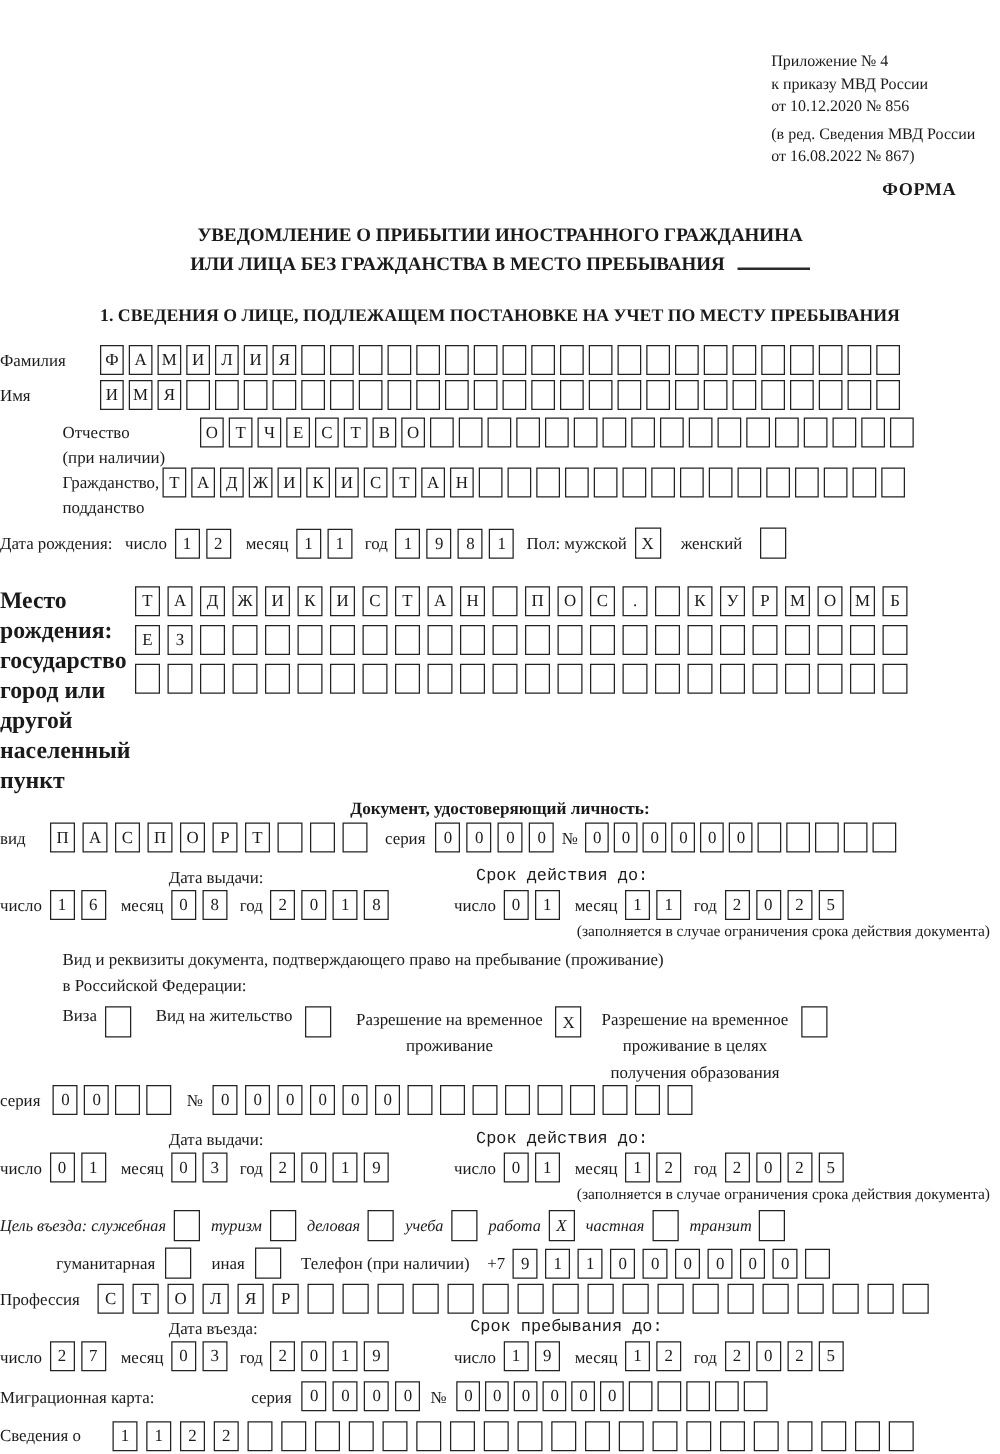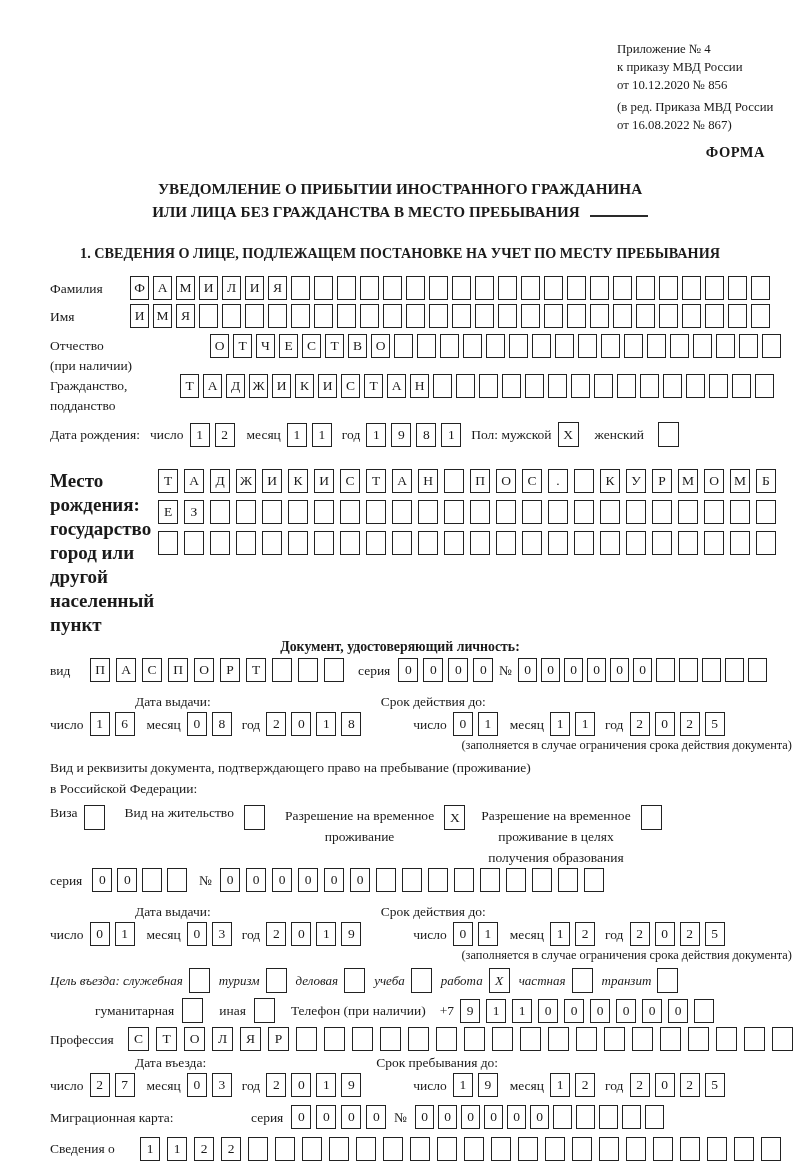--- a/index.html
+++ b/index.html
@@ -5,21 +5,21 @@
   html,body{margin:0;padding:0;background:#fff;}
   .page{width:800px;height:1163px;background:#fff;color:#1a1a1a;
         font-family:"Liberation Serif","DejaVu Serif",serif;overflow:hidden;position:relative;}
   .note{margin:40px 0 0 617px;font-size:12.8px;line-height:18px;}
   .note .gap{margin-top:4px;}
   .forma{font-weight:700;font-size:14.5px;text-align:right;padding-right:35px;margin-top:10px;letter-spacing:.5px;}
   .title{font-weight:700;font-size:15.2px;text-align:center;line-height:23px;margin-top:16px;}
   .uline{display:inline-block;width:58px;border-bottom:2px solid #2a2a2a;margin-left:10px;}
   .section{font-weight:700;font-size:14.2px;text-align:center;margin-top:22px;}
   .doc-head{font-weight:700;font-size:13.8px;text-align:center;margin-top:2px;}
-  .row{display:flex;align-items:center;padding-left:50px;flex-wrap:nowrap;}
+  .row{display:flex;align-items:center;flex-wrap:nowrap;}
   .lbl{font-size:13.5px;line-height:17px;flex:none;white-space:nowrap;}
   .boxes{display:flex;flex:none;}
   .cbox{box-sizing:border-box;width:19px;height:24px;border:1.6px solid #222;background:#fff;
         display:flex;align-items:center;justify-content:center;font-size:13.5px;flex:none;}
   .bx-sm{gap:4px}
   .bx-md{gap:6px}.bx-md .cbox{width:20px}
   .bx-xl{gap:7px}.bx-xl .cbox{width:21px}
   .bx-ser{gap:5px}.bx-ser .cbox{width:20px}
   .bx-num{gap:4px}
   .bx-date{gap:5px}.bx-date .cbox{width:20px}
@@ -28,21 +28,21 @@
   .lblw80{width:80px}.lblw40{width:40px}.lblw78{width:78px}.lblw185{width:185px}
   .m6{margin-left:6px}.m8{margin-left:8px}.m10{margin-left:10px}.m12{margin-left:12px}
   .m14{margin-left:14px}.m16{margin-left:16px}.m20{margin-left:20px}
   .m45{margin-left:45px}.m52{margin-left:52px}
   .rel{position:relative;border-radius:10px;}
   .abs-lbl{position:absolute;left:50px;top:2px;font-size:13.5px;line-height:20px;white-space:nowrap;}
   .bp-lbl{width:108px;flex:none;font-size:19px;line-height:24px;font-weight:bold;}
   .bp-col .boxes{margin-bottom:7px;}
   .heads{display:flex;padding-left:50px;font-size:13.5px;margin-top:12px;}
   .heads .h1{margin-left:85px;}
-  .heads .h2{margin-left:170px;}
+  .heads .h2{margin-left:170px;font-family:Liberation Mono, monospace;}
   .note-right{text-align:right;padding-right:8px;font-size:12.4px;margin-top:2px;}
   .plain{font-size:13.5px;line-height:21px;padding-left:50px;}
   .ck-row{display:flex;align-items:flex-start;padding-left:50px;margin-top:6px;font-size:13.5px;}
   .ck-row .boxes{margin-top:0;}
   .ctr{text-align:center;line-height:21px;white-space:nowrap;}
   .tight .lbl{font-size:13px;}
   .grp{display:flex;align-items:center;gap:6px;margin-left:9px;flex:none;font-style:italic;}
   .grp:first-child{margin-left:0;}
   .rep-lbl{width:90px;flex:none;font-size:13.5px;line-height:23px;}
   .rep-col .boxes{margin-bottom:6px;}
@@ -50,21 +50,21 @@
 </style>
 </head>
 <body>
 
 <div class="page">
 
   <div class="note">
     <div>Приложение № 4</div>
     <div>к приказу МВД России</div>
     <div>от 10.12.2020 № 856</div>
-    <div class="gap">(в ред. Приказа МВД России</div>
+    <div class="gap">(в ред. Сведения МВД России</div>
     <div>от 16.08.2022 № 867)</div>
   </div>
 
   <div class="forma">ФОРМА</div>
 
   <div class="title">
     <div>УВЕДОМЛЕНИЕ О ПРИБЫТИИ ИНОСТРАННОГО ГРАЖДАНИНА</div>
     <div><span>ИЛИ ЛИЦА БЕЗ ГРАЖДАНСТВА В МЕСТО ПРЕБЫВАНИЯ</span><span class="uline"></span></div>
   </div>
 

